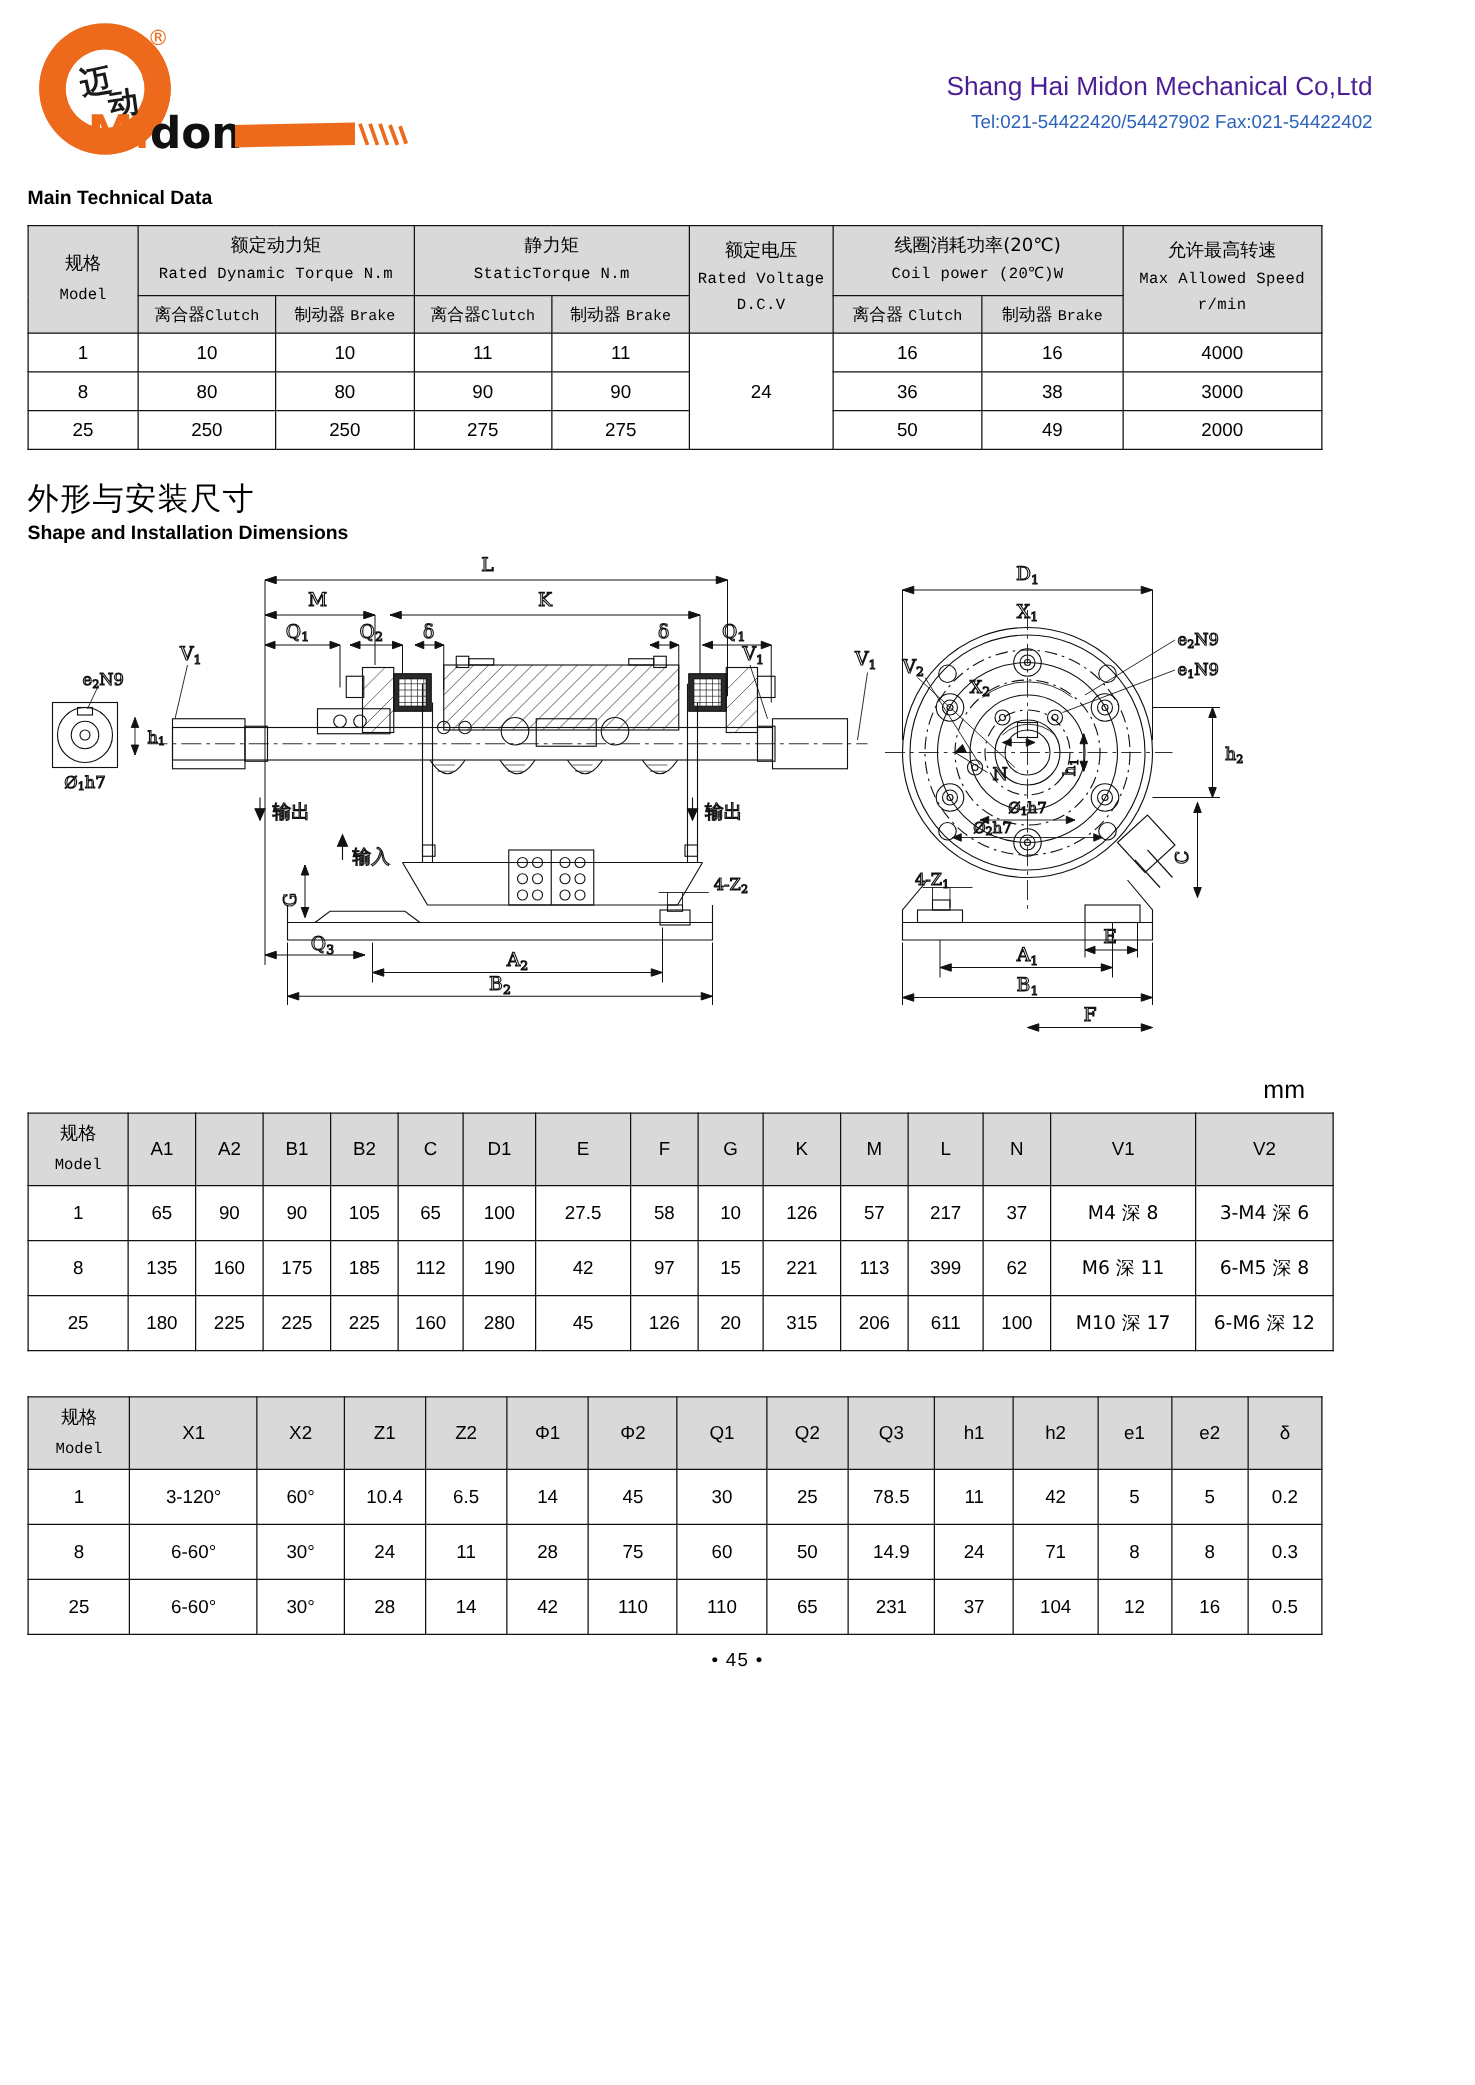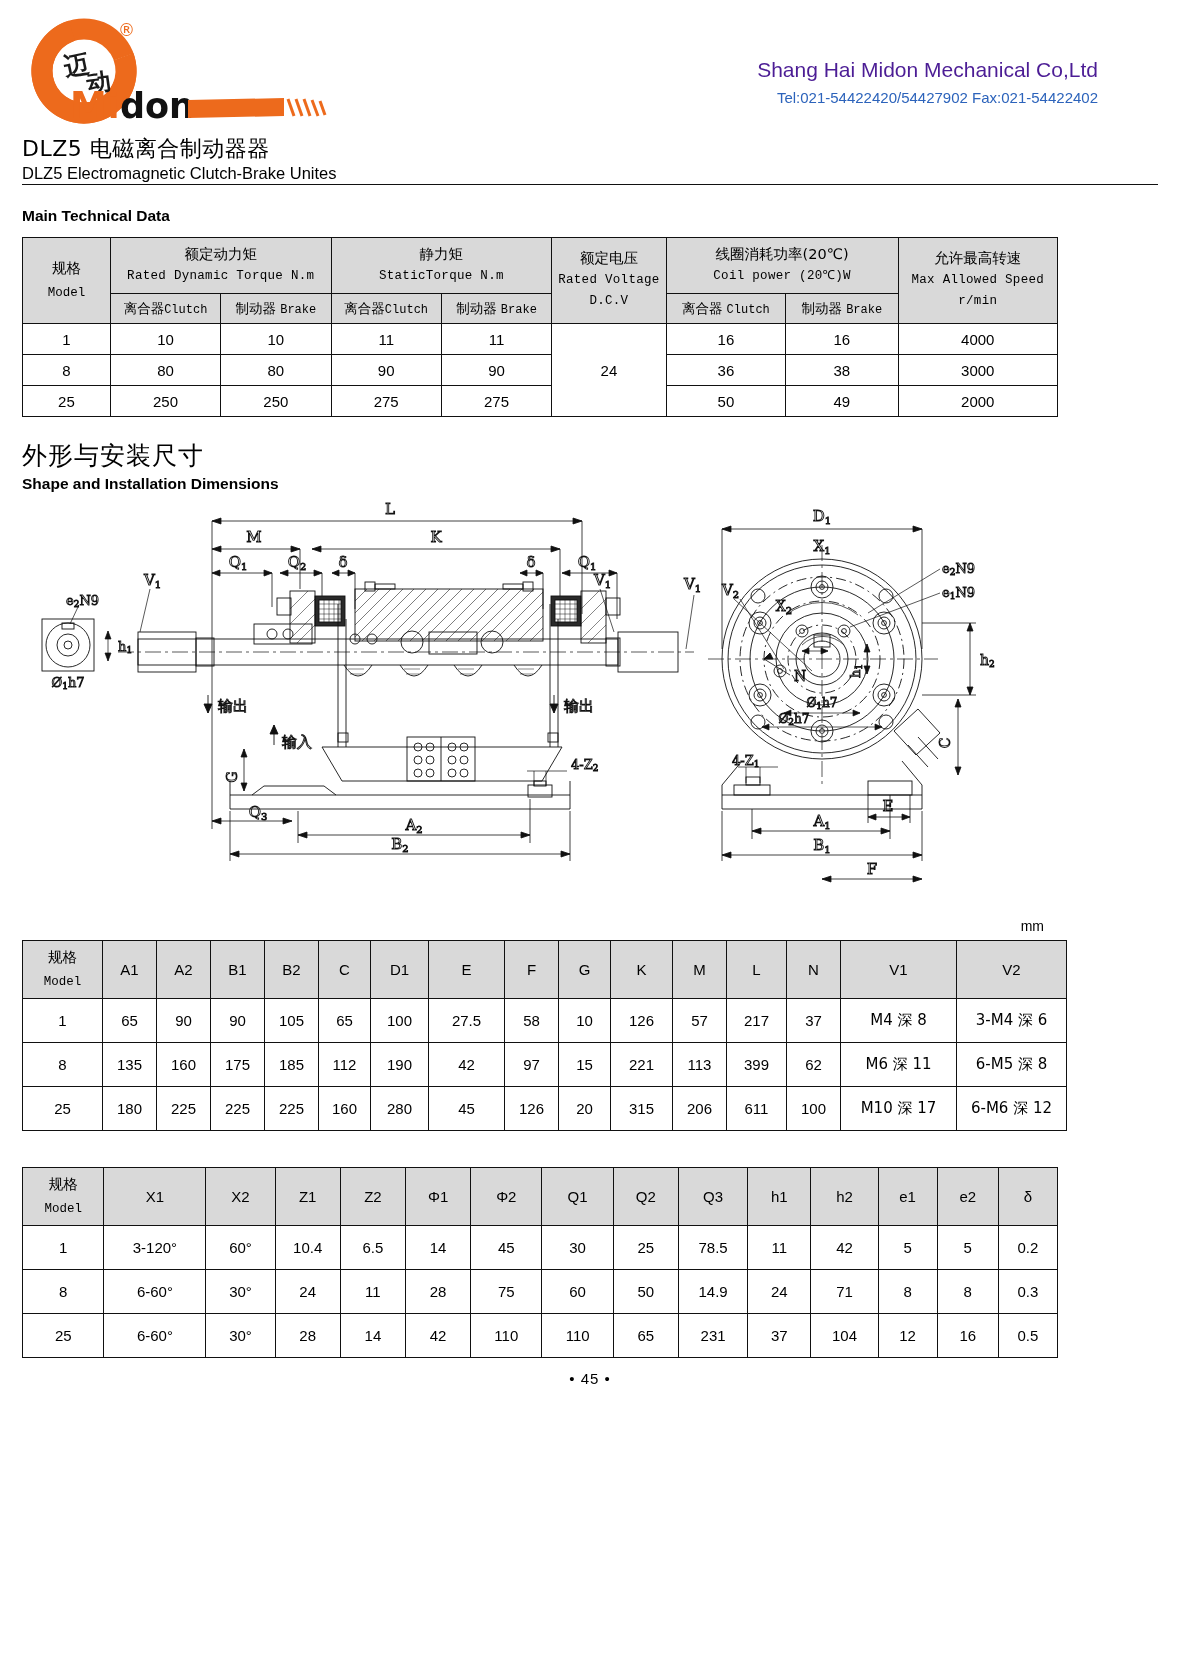--- a/index.html
+++ b/index.html
@@ -57,21 +57,21 @@
   td.volt { font-size:15px; }
 
   
   #t1 td, #t1 th { height:31px; }
   #t1 tr.hdr1 th { height:56px; }
   #t1 tr.hdr2 th { height:30px; }
 
   
   .t2 td, .t2 th { height:44px; font-size:16px; }
   .t2 th.modelcol { height:58px; }
-  .unit-mm { text-align:right; width:1036px; font-size:14px; margin-top:24px; margin-bottom:-6px; padding-right:14px; }
+  .unit-mm { text-align:right; width:1036px; font-size:20px; margin-top:24px; margin-bottom:-6px; padding-right:14px; }
 
   .cjk { font-family:"DejaVu Sans", sans-serif; }
 
   
   .drawing { width:1036px; height:395px; margin-top:6px; position:relative; }
   .drawing svg { display:block; }
 
   .footer { text-align:center; font-size:15px; margin-top:12px; letter-spacing:1px; }
 </style>
 </head>
@@ -108,25 +108,20 @@
         </g>
       </svg>
     </div>
 
     <div class="company">
       <div class="company-en">Shang Hai Midon Mechanical Co,Ltd</div>
       <div class="company-tel">Tel:021-54422420/54427902 Fax:021-54422402</div>
     </div>
   </div>
 
-  <div class="title-block">
-    <div class="title-cn">DLZ5 电磁离合制动器器</div>
-    <span class="title-en">DLZ5 Electromagnetic Clutch-Brake Unites</span>
-    <div class="title-rule"></div>
-  </div>
 
   <div class="sec">
     <div class="sec-en">Main Technical Data</div>
   </div>
 
   <table class="dt" id="t1">
     <colgroup>
       <col style="width:86px">
         <col style="width:108px">
         <col style="width:108px">

